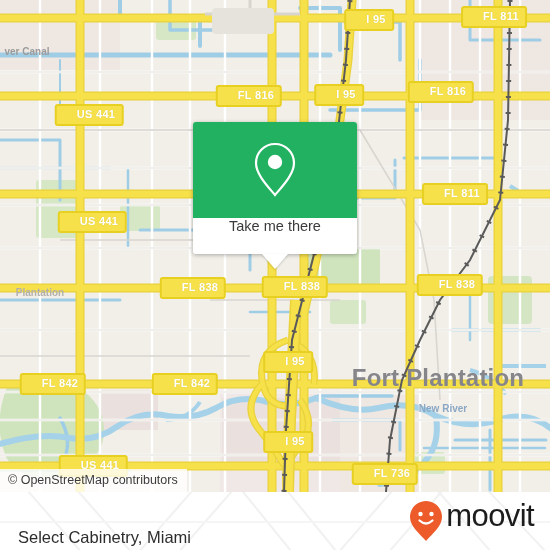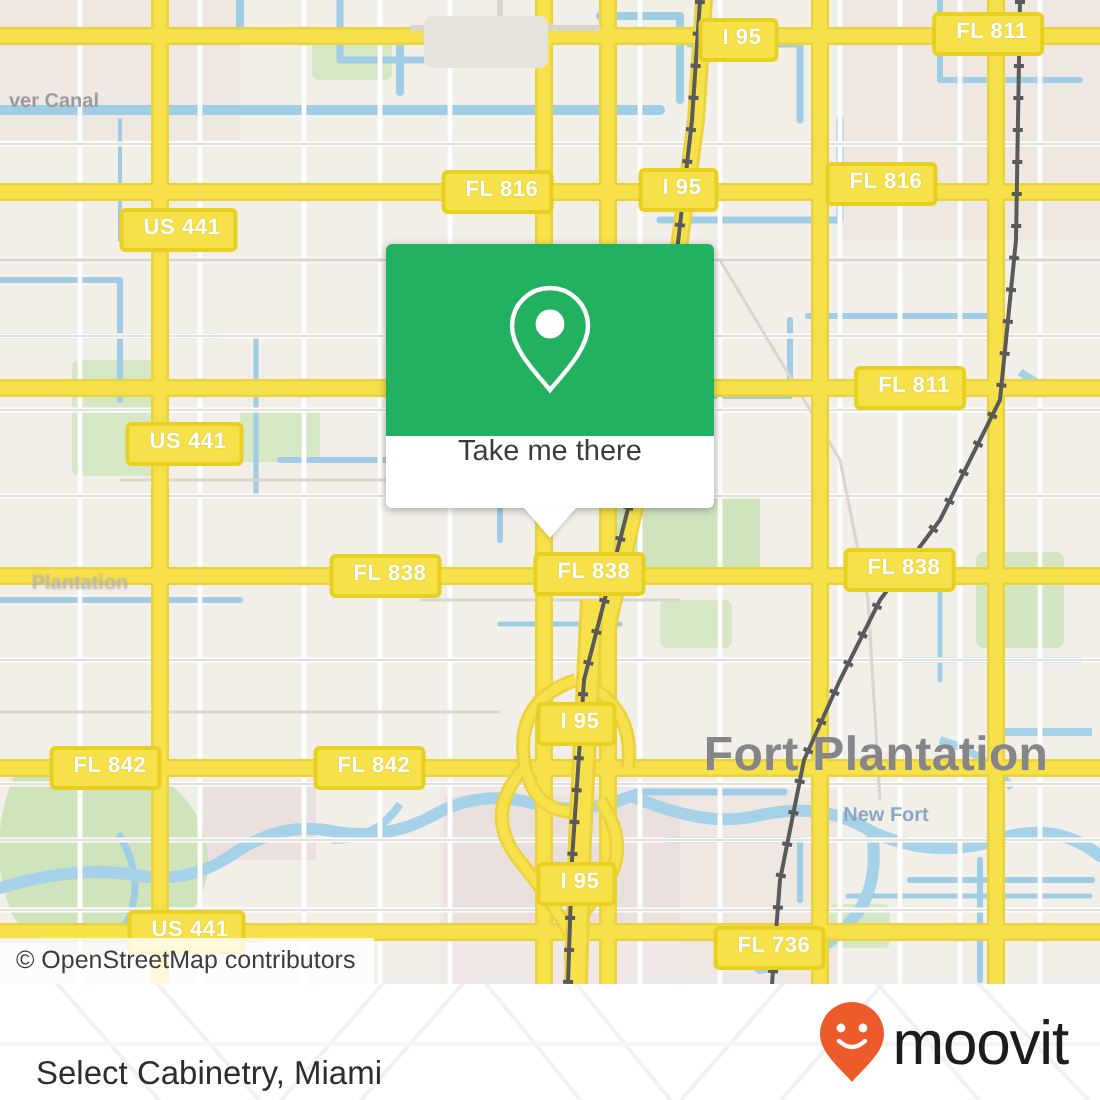--- a/index.html
+++ b/index.html
@@ -21,21 +21,21 @@
   .shield {
     position:absolute;
     background:#f7e14a;
     border:2px solid #e7d022;
     border-radius:3px;
     color:#ffffff;
     font-size:11px;
     font-weight:bold;
     letter-spacing:0.3px;
     line-height:1;
-    padding:3px 6px 4px 10px;
+    padding:3px 6px 4px 20px;
     white-space:nowrap;
     text-shadow:0 0 1px rgba(120,105,0,.25);
     transform:translate(-50%,-50%);
   }
 
   .placelabel {
     position:absolute;
     color:#8c8c8c;
     white-space:nowrap;
     transform:translate(-50%,-50%);
@@ -107,21 +107,21 @@
     margin-left:18px;
     font-size:16.5px;
     color:#2d2d2d;
     z-index:2;
     white-space:nowrap;
     margin-top:32px;
   }
   .brand {
     position:absolute; right:16px; top:50%;
     transform:translateY(-50%);
-    display:flex; align-items:center; gap:3px;
+    display:flex; align-items:flex-start; gap:3px;
     z-index:2;
   }
   .brand-word {
     font-size:31px;
     color:#1c1c1c;
     letter-spacing:-0.6px;
     line-height:1;
     font-weight:normal;
   }
 </style>
@@ -331,21 +331,21 @@
         <div class="shield" style="left: 288px; top: 362px;">I 95</div>
         <div class="shield" style="left: 53px; top: 384px;">FL 842</div>
         <div class="shield" style="left: 185px; top: 384px;">FL 842</div>
         <div class="shield" style="left: 288px; top: 442px;">I 95</div>
         <div class="shield" style="left: 93px; top: 466px;">US 441</div>
         <div class="shield" style="left: 385px; top: 474px;">FL 736</div>
       </div>
 
     <div id="places">
         <div class="placelabel city" style="left: 438px; top: 378px;">Fort Plantation</div>
-        <div class="placelabel water" style="left: 443px; top: 408px;">New Fort</div>
+        <div class="placelabel water" style="left: 443px; top: 408px;">New River</div>
         <div class="placelabel small" style="left: 27px; top: 51px;">ver Canal</div>
         <div class="placelabel faint" style="left: 40px; top: 292px; text-align: center;">Plantation</div>
       </div>
 
     <div class="attrib">© OpenStreetMap contributors</div>
   </div>
 
   <div class="card">
     <div class="card-head">
       <svg width="48" height="58" viewBox="0 0 48 58">

